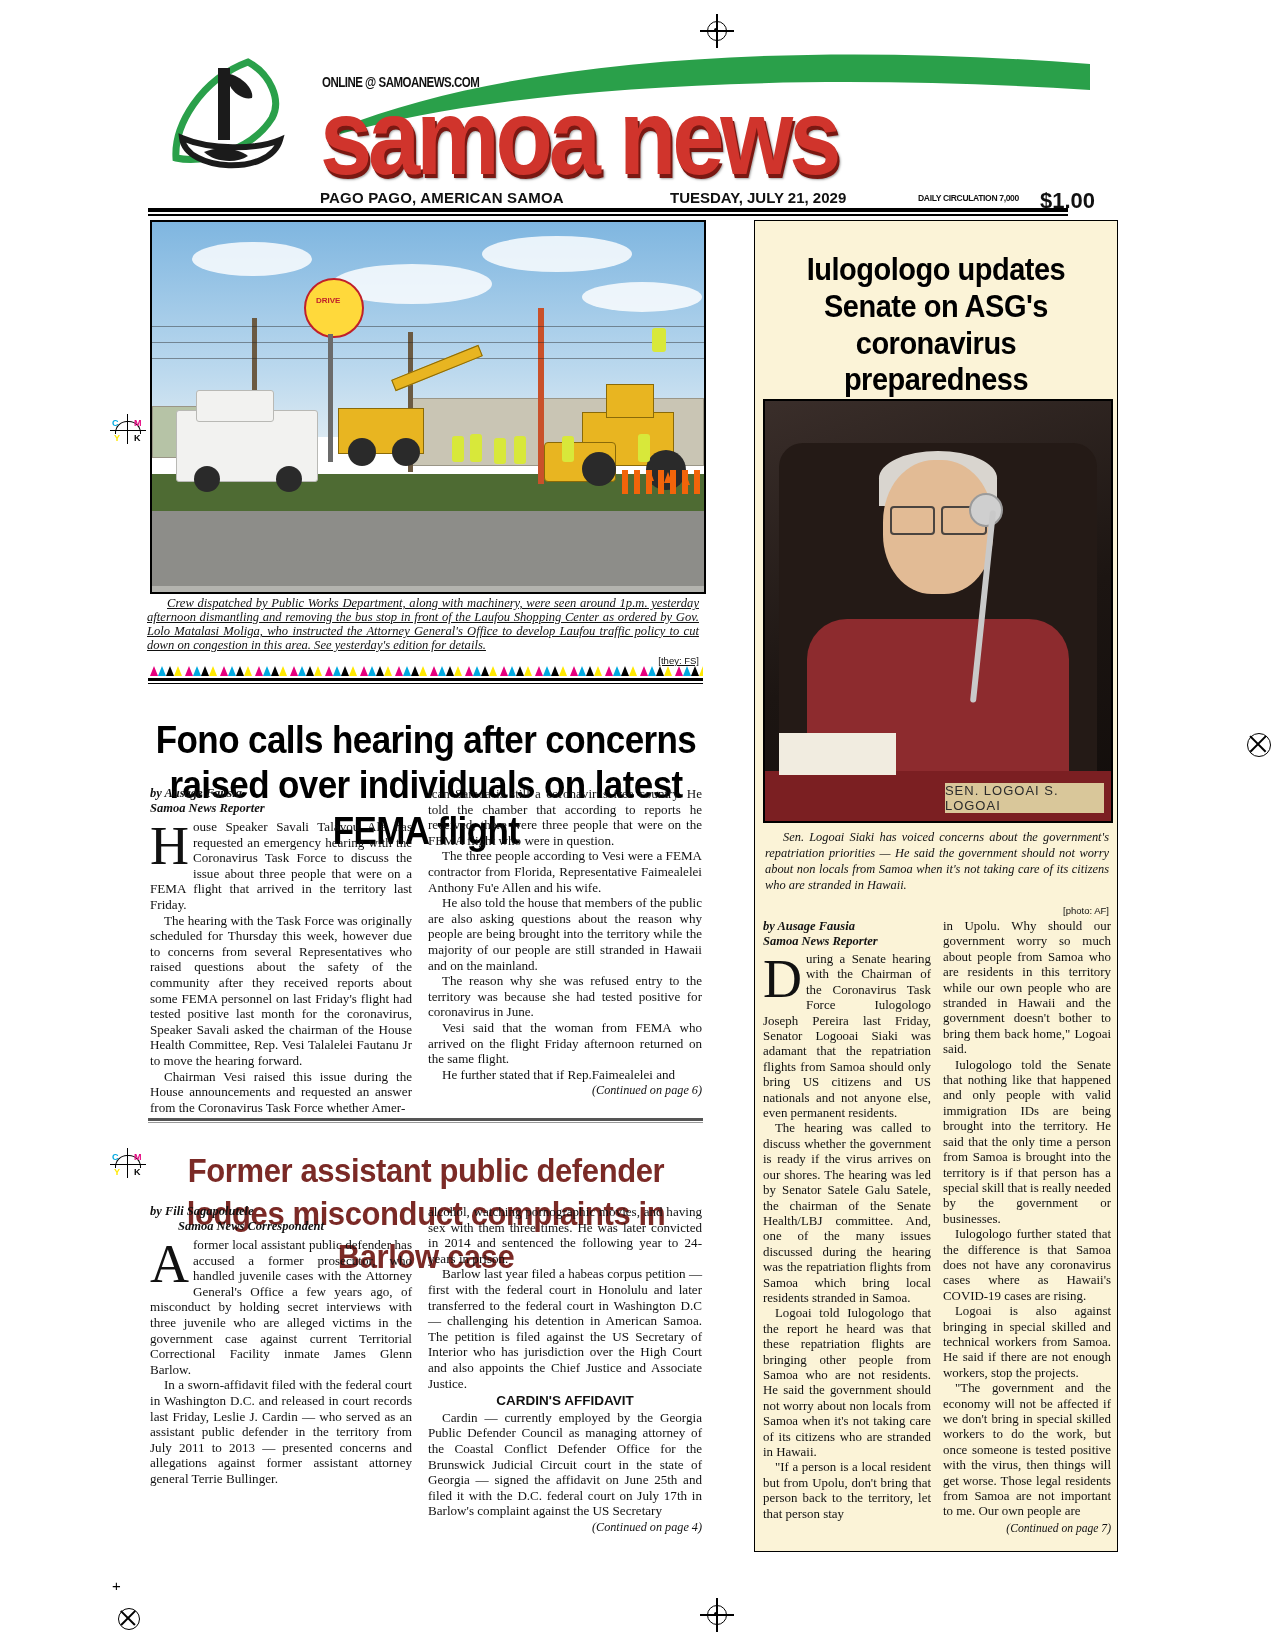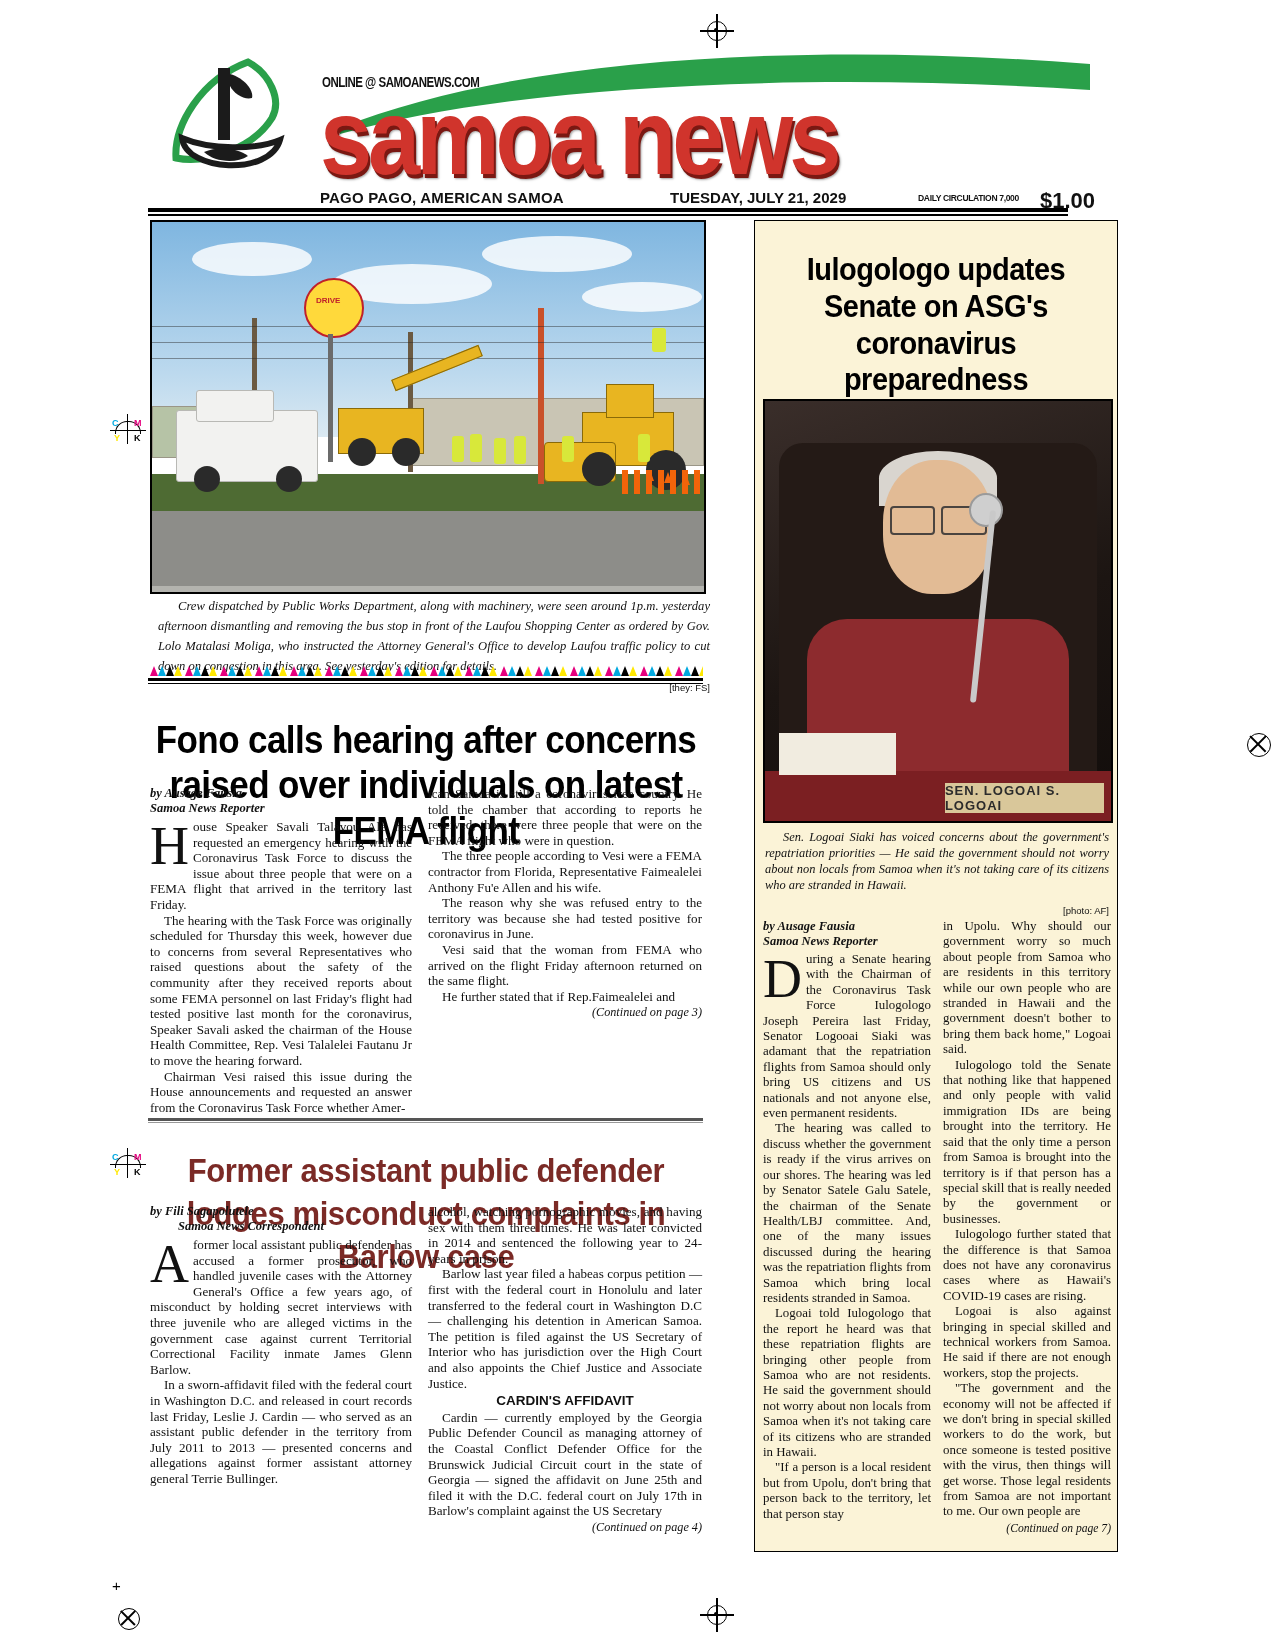--- a/index.html
+++ b/index.html
@@ -35,21 +35,21 @@
      text-shadow:2px 3px 0 #7a1812, 3px 4px 2px rgba(0,0,0,0.35);}
   .plate-city{position:absolute;left:170px;top:145px;font-family:"Liberation Sans",sans-serif;font-weight:bold;font-size:15px;letter-spacing:0.2px;}
   .plate-date{position:absolute;left:520px;top:145px;font-family:"Liberation Sans",sans-serif;font-weight:bold;font-size:15px;}
   .plate-circ{position:absolute;left:768px;top:148px;font-family:"Liberation Sans",sans-serif;font-weight:bold;font-size:9.5px;letter-spacing:-0.4px;transform:scaleX(0.9);transform-origin:left center;}
   .plate-price{position:absolute;left:890px;top:144px;font-family:"Liberation Sans",sans-serif;font-weight:bold;font-size:22px;}
   .rule-thick{position:absolute;left:148px;top:208px;width:920px;height:4px;background:#000;}
   .rule-thin{position:absolute;left:148px;top:214px;width:920px;height:1.5px;background:#000;}
 
   
   .lead-photo{position:absolute;left:150px;top:220px;width:552px;height:370px;border:2px solid #000;overflow:hidden;text-decoration:underline;}
-  .lead-cap{position:absolute;left:158px;top:596px;width:552px;font-family:"Liberation Serif",serif;font-style:italic;font-size:12.6px;line-height:20px;text-align:justify;}
+  .lead-cap{position:absolute;left:147px;top:596px;width:552px;font-family:"Liberation Serif",serif;font-style:italic;font-size:12.6px;line-height:14px;text-align:justify;text-decoration:underline;}
   .lead-cap .ind{display:inline-block;width:20px;}
 
   .cmyk-strip{position:absolute;left:148px;top:666px;width:555px;height:12px;overflow:hidden;}
   .cmyk-strip .tri{position:absolute;top:0;width:0;height:0;border-left:4px solid transparent;border-right:4px solid transparent;border-bottom:10px solid #000;}
   .strip-rule1{position:absolute;left:148px;top:678px;width:555px;height:2.5px;background:#000;}
   .strip-rule2{position:absolute;left:148px;top:683px;width:555px;height:1.2px;background:#000;}
 
   .hd-fema{position:absolute;left:150px;top:694px;width:552px;text-align:center;
      font-family:"Liberation Sans",sans-serif;font-weight:bold;font-size:35px;line-height:41px;color:#000;letter-spacing:-0.6px;
      transform:scaleY(1.1);transform-origin:center top;}
@@ -110,21 +110,21 @@
   .portrait-bg{position:absolute;left:0;top:0;width:100%;height:100%;background:linear-gradient(160deg,#3a2e2a,#1c1512 55%,#120d0b);}
   .chair{position:absolute;left:4%;top:10%;width:92%;height:90%;background:#241a16;border-radius:24px 24px 0 0;}
   .shirt{position:absolute;left:12%;top:52%;width:76%;height:48%;background:#8d2b2e;border-radius:40px 40px 0 0;}
   .head{position:absolute;left:34%;top:14%;width:32%;height:32%;background:#e2bb95;border-radius:46% 46% 44% 44%;}
   .hair{position:absolute;left:33%;top:12%;width:34%;height:13%;background:#d9d5cf;border-radius:50% 50% 0 0;}
   .glass{position:absolute;width:12%;height:6%;border:2px solid #4a4440;border-radius:4px;top:25%;}
   .mic{position:absolute;left:62%;top:26%;width:6px;height:46%;background:#c9c9c9;border-radius:3px;transform:rotate(6deg);}
   .micball{position:absolute;left:59%;top:22%;width:30px;height:30px;background:#cfcfcf;border-radius:50%;border:2px solid #9a9a9a;}
   .desk{position:absolute;left:0;bottom:0;width:100%;height:12%;background:#7b1f22;}
   .papers{position:absolute;left:4%;bottom:11%;width:34%;height:10%;background:#f1ece0;}
-  .nameplate-sen{position:absolute;left:52%;bottom:2%;width:46%;height:7%;background:#d9c79a;color:#2b2b2b;font-family:"Liberation Sans",sans-serif;font-weight:bold;font-size:13px;letter-spacing:1px;display:flex;align-items:center;justify-content:center;}
+  .nameplate-sen{position:absolute;left:52%;bottom:2%;width:46%;height:7%;background:#d9c79a;color:#2b2b2b;font-family:"Liberation Sans",sans-serif;font-weight:normal;font-size:13px;letter-spacing:1px;display:flex;align-items:center;justify-content:center;}
 </style>
 </head>
 <body>
 
 <div class="page">
 
   <div class="regmark" style="left:700px;top:14px;">
     <div class="hl"></div>
       <div class="vl"></div>
       <div class="circ"></div>
@@ -318,24 +318,25 @@
       <p class="noind">ouse Speaker Savali Talavou Ale has requested an emergency hearing with the Coronavirus Task Force to discuss the issue about three people that were on a FEMA flight that arrived in the territory last Friday.</p>
       <p>The hearing with the Task Force was originally scheduled for Thursday this week, however due to concerns from several Representatives who raised questions about the safety of the community after they received reports about some FEMA personnel on last Friday's flight had tested positive last month for the coronavirus, Speaker Savali asked the chairman of the House Health Committee, Rep. Vesi Talalelei Fautanu Jr to move the hearing forward.</p>
       <p>Chairman Vesi raised this issue during the House announcements and requested an answer from the Coronavirus Task Force whether Amer-</p>
     </div>
   </div>
 
   <div class="fema-c2">
     <div class="bodycol">
       <p class="noind">ican Samoa is still a coronavirus free country. He told the chamber that according to reports he received, there were three people that were on the FEMA flight who were in question.</p>
       <p>The three people according to Vesi were a FEMA contractor from Florida, Representative Faimealelei Anthony Fu'e Allen and his wife.</p>
+      <p>He also told the house that members of the public are also asking questions about the reason why people are being brought into the territory while the majority of our people are still stranded in Hawaii and on the mainland.</p>
       <p>The reason why she was refused entry to the territory was because she had tested positive for coronavirus in June.</p>
       <p>Vesi said that the woman from FEMA who arrived on the flight Friday afternoon returned on the same flight.</p>
       <p>He further stated that if Rep.Faimealelei and</p>
-      <div class="contd">(Continued on page 3)</div>
+      <div class="contd">(Continued on page 6)</div>
     </div>
   </div>
 
   <div class="rule-mid"></div>
   <div class="rule-mid2"></div>
 
   <h1 class="hd-barlow">Former assistant public defender lodges misconduct complaints in Barlow case</h1>
 
   <div class="barlow-c1">
     <div class="byline">by Fili Sagapolutele</div>

